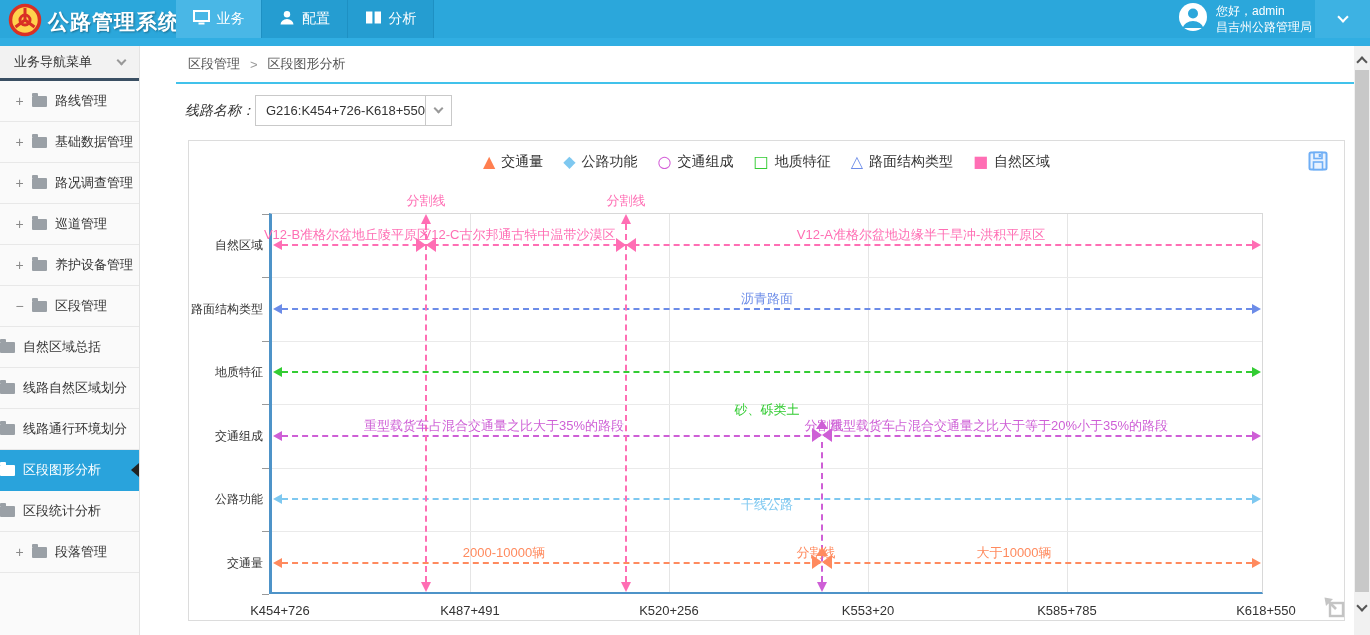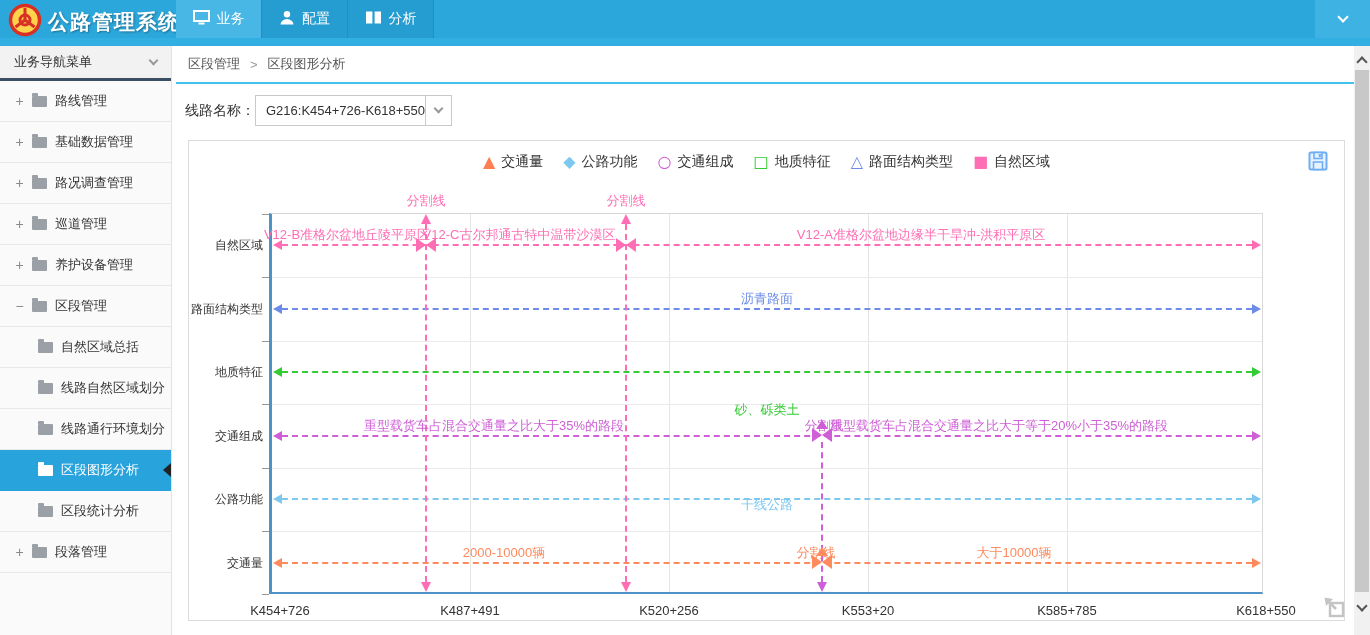--- a/index.html
+++ b/index.html
@@ -19,40 +19,40 @@
   .user-text { font-size:12px; line-height:1.35; }
   .caret-box { position:absolute; right:0; top:0; width:55px; height:38px; background:#3DB2E3;
                display:flex; align-items:center; justify-content:center; cursor:pointer; }
   .chev { display:inline-block; width:8px; height:8px; border-right:2px solid #fff; border-bottom:2px solid #fff;
           transform:rotate(45deg); margin-top:-4px; }
   .chev.gray { border-color:#999; width:7px; height:7px; }
   .chev.dark { border-color:#555; }
   .chev.up { transform:rotate(-135deg); margin-top:4px; }
 
   
-  .sidebar { position:absolute; left:0; top:46px; width:172px; height:589px; background:#FAFAFA; border-right:1px solid #E3E3E3; z-index:20; }
+  .sidebar { position:absolute; left:0; top:46px; width:140px; height:589px; background:#FAFAFA; border-right:1px solid #E3E3E3; z-index:20; }
   .sb-header { height:35px; background:#F2F2F2; border-bottom:3px solid #3A4F63; display:flex; align-items:center;
                justify-content:space-between; padding:0 14px 0 14px; font-size:13px; color:#333; }
   .sb-item { height:41px; border-bottom:1px solid #E8E8E8; display:flex; align-items:center; font-size:13px;
              color:#333; background:#FAFAFA; position:relative; cursor:pointer; }
   .sb-item.lvl1 { padding-left:13px; }
-  .sb-item.lvl2 { padding-left:38px; }
+  .sb-item.lvl2 { }
   .expander { width:13px; margin-right:6px; color:#8a8a8a; font-size:14px; text-align:center; }
   .folder { width:15px; height:11px; background:#9AA0A6; border-radius:1px; position:relative; margin-right:8px; flex:none; }
   .folder::before { content:""; position:absolute; top:-3px; left:0; width:6px; height:3px; background:inherit; border-radius:1px 1px 0 0; }
   .sb-item.active { background:#29A3DC; color:#fff; border-bottom-color:#29A3DC; }
   .sb-item.active .folder { background:#fff; }
   .sb-item.active::after { content:""; position:absolute; right:0; top:50%; transform:translateY(-50%);
       width:0; height:0; border-top:7px solid transparent; border-bottom:7px solid transparent; border-right:8px solid #222; }
 
   
   .breadcrumb { position:absolute; left:176px; top:46px; width:1178px; height:38px; background:#fff;
                 border-bottom:2px solid #41C2EB; display:flex; align-items:center; gap:10px; padding-left:12px; font-size:13px; color:#555; }
   .filter-row { position:absolute; left:176px; top:84px; width:1178px; height:56px; background:#fff; }
-  .filter-label { position:absolute; left:9px; top:18px; font-size:14px; color:#333; }
+  .filter-label { position:absolute; left:9px; top:18px; font-size:14px; color:#333;font-style:italic; }
   .select { position:absolute; left:79px; top:11px; width:197px; height:31px; border:1px solid #C9C9C9; background:#fff;
             display:flex; align-items:stretch; cursor:pointer; }
   .select-value { flex:1; display:flex; align-items:center; padding-left:10px; font-size:13px; color:#333; white-space:nowrap; }
   .select-btn { width:26px; border-left:1px solid #C9C9C9; display:flex; align-items:center; justify-content:center; background:#fff; }
 
   
   .panel { position:absolute; left:188px; top:140px; width:1157px; height:481px; border:1px solid #DCDCDC; background:#fff; }
   .legend { position:absolute; left:0; top:12px; width:100%; display:flex; justify-content:center; align-items:center;
             gap:20px; font-size:14px; color:#333; }
   .lg-item { display:flex; align-items:center; gap:6px; }
@@ -138,20 +138,33 @@
     <div class="tab">
       <span>
         <svg width="17" height="15" viewBox="0 0 17 15">
           <rect x="1" y="1.5" width="6.4" height="12" fill="#fff"></rect>
           <rect x="9.6" y="1.5" width="6.4" height="12" fill="#fff"></rect>
         </svg>
       </span>
       <span>分析</span>
     </div>
   </div>
+  <div class="user-block">
+    <span>
+      <svg width="30" height="30" viewBox="0 0 30 30">
+        <circle cx="15" cy="15" r="14" fill="#fff"></circle>
+        <circle cx="15" cy="11.5" r="5" fill="#2BA7DB"></circle>
+        <path d="M4.5 26 a10.8 9 0 0 1 21 0 z" fill="#2BA7DB"></path>
+      </svg>
+    </span>
+    <span class="user-text">
+      <div>您好，admin</div>
+      <div>昌吉州公路管理局</div>
+    </span>
+  </div>
   <div class="caret-box">
     <span class="chev"></span>
   </div>
 </div>
 
 <div class="sidebar">
   <div class="sb-header">
     <span>业务导航菜单</span>
     <span class="chev gray"></span>
   </div>

